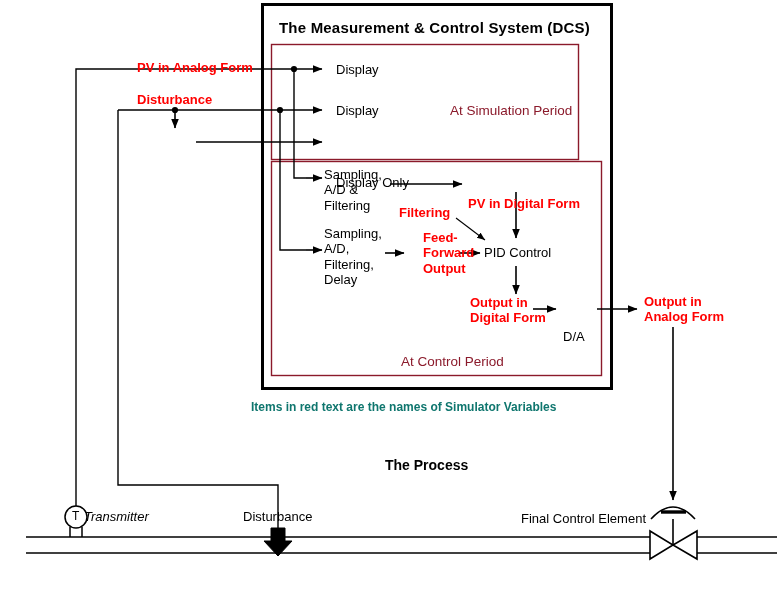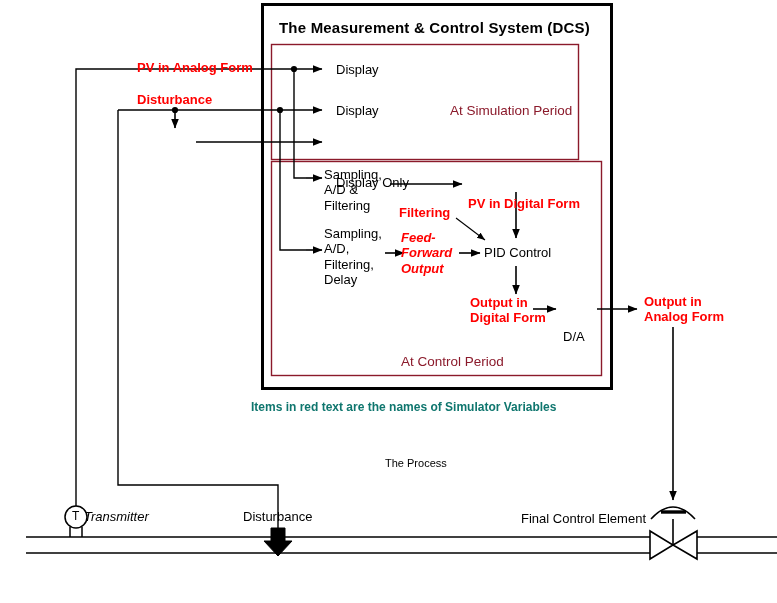--- a/index.html
+++ b/index.html
@@ -11,21 +11,21 @@
   }
   #stage { position:absolute; left:0; top:0; width:777px; height:603px; }
   svg.layer { position:absolute; left:0; top:0; width:777px; height:603px; }
 
   .txt { position:absolute; white-space:pre; line-height:1.18; }
   .blk { color:#000000; font-size:13px; }
   .red { color:#ff0000; font-size:13px; font-weight:bold; }
   .maroon { color:#8b1a2b; font-size:13.5px; }
   .title { color:#000000; font-size:15px; font-weight:bold; letter-spacing:0.2px; }
   .caption { color:#0f766e; font-size:12px; font-weight:bold; }
-  .proc { color:#000000; font-size:11px; font-weight:normal; }
+  .proc { color:#000000; font-size:14px; font-weight:bold; }
 </style>
 </head>
 <body>
 
 <div id="stage">
 
   <svg class="layer" viewBox="0 0 777 603">
     <defs>
       <marker id="ar" markerWidth="11" markerHeight="11" refX="9.5" refY="4" orient="auto" markerUnits="userSpaceOnUse">
         <path d="M0,0 L10,4 L0,8 z" fill="#000"></path>
@@ -126,21 +126,21 @@
   <div class="txt blk" style="left:324px; top:167px;">Sampling,
 A/D &amp;
 Filtering</div>
   <div class="txt blk" style="left:324px; top:226px;">Sampling,
 A/D,
 Filtering,
 Delay</div>
 
   <div class="txt red" style="left:468px; top:174px;margin-top:22px;">PV in Digital Form</div>
   <div class="txt red" style="left:399px; top:205px;">Filtering</div>
-  <div class="txt red" style="left:401px; top:230px;font-style:italic;">Feed-
+  <div class="txt red" style="left:423px; top:230px;">Feed-
 Forward
 Output</div>
   <div class="txt blk" style="left:484px; top:245px;text-align:right;">PID Control</div>
   <div class="txt red" style="left:470px; top:295px;">Output in
 Digital Form</div>
   <div class="txt blk" style="left:563px; top:302px;margin-top:27px;">D/A</div>
   <div class="txt maroon" style="left:401px; top:354px;">At Control Period</div>
 
   <div class="txt red" style="left:137px; top:60px;text-align:right;">PV in Analog Form</div>
   <div class="txt red" style="left:137px; top:92px;">Disturbance</div>

